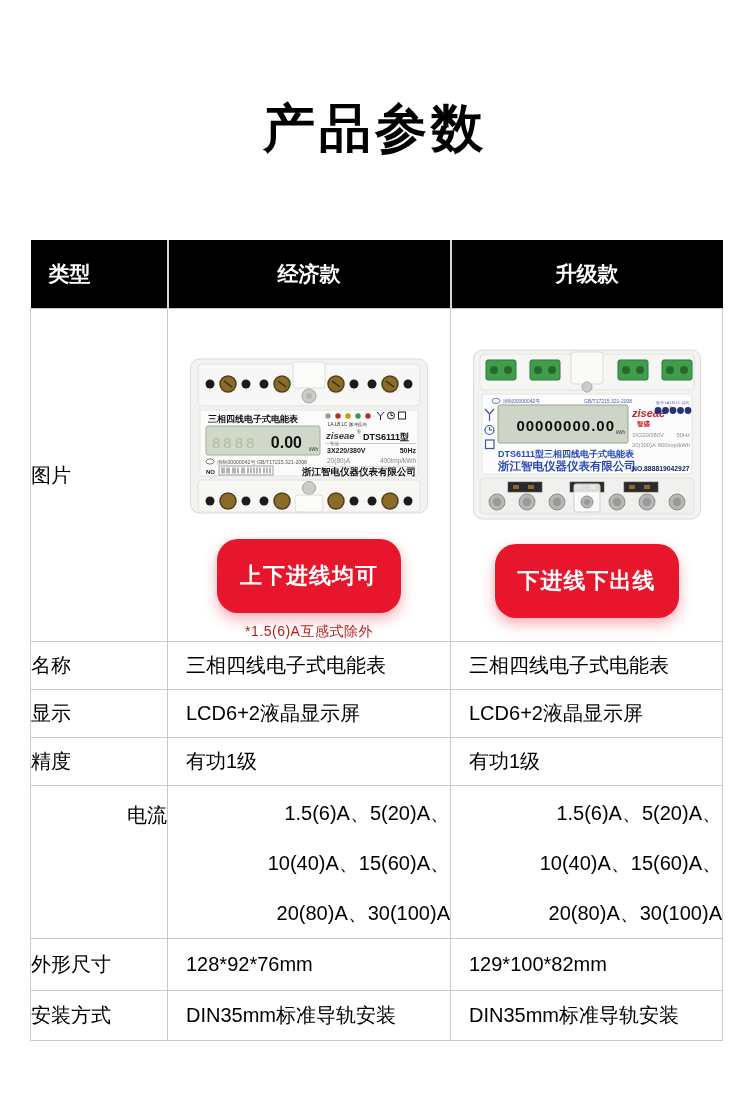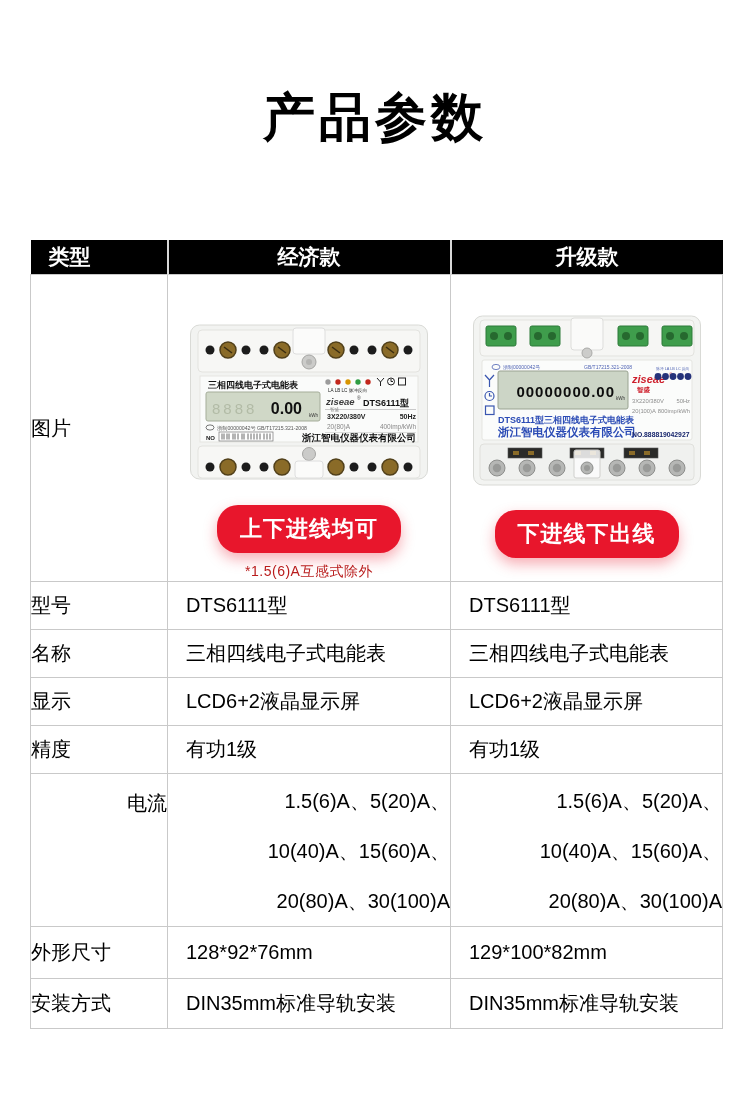--- a/index.html
+++ b/index.html
@@ -1,31 +1,31 @@
 <!DOCTYPE html>
 <html><head>
 <meta charset="utf-8">
 <style>
   html,body{margin:0;padding:0;background:#fff;}
   .page{
     position:relative;width:750px;height:1120px;background:#ffffff;overflow:hidden;
     font-family:"Liberation Sans","DejaVu Sans",sans-serif;color:#000;
   }
   .title{
-    margin:0;position:absolute;top:86px;left:0;width:100%;
+    margin:0;position:absolute;top:97px;left:0;width:100%;
     text-align:center;font-size:52px;line-height:62px;font-weight:900;
     letter-spacing:4px;color:#000;
   }
   table.spec{
     position:absolute;top:240px;left:30px;width:692px;
     border-collapse:collapse;table-layout:fixed;
   }
   col.c1{width:137px;} col.c2{width:283px;} col.c3{width:272px;}
   th{
-    background:#000;color:#fff;font-size:21px;font-weight:700;height:34px;
+    background:#000;color:#fff;font-size:21px;font-weight:700;height:68px;
     border-left:2px solid #d8d8d8;border-right:2px solid #d8d8d8;
     border-top:none;border-bottom:none;text-align:center;padding:0;
   }
   th:first-child{border-left:none;text-align:left;padding-left:18px;}
   th:last-child{border-right:none;}
   td{
     border:1px solid #c9c9c9;font-size:20px;color:#000;vertical-align:middle;
     padding:0;
   }
   td.row-label{text-align:left;}
@@ -35,21 +35,21 @@
   tr.r-img{height:299px;}
   tr.r-tall{height:150px;}
   tr.r-tall td{vertical-align:top;text-align:right;}
   tr.r-tall td.row-label{padding-top:16px;}
   tr.r-tall td.value{line-height:50px;padding-top:2px;}
   tr.r-dim{height:52px;margin-top:10px;}
   tr.r-ins{height:50px;}
   .meter-svg{display:block;margin:0 auto;}
   .meter-svg.eco{margin-top:8px;}
   .badge{
-    display:inline-block;height:40px;line-height:40px;padding:4px 23px;
+    display:inline-block;height:40px;line-height:40px;padding:17px 23px;
     border-radius:21px;background:#e8162c;color:#fff;font-size:22px;
     font-weight:700;letter-spacing:1px;margin-top:22px;
     box-shadow:0 6px 14px rgba(232,22,44,0.35);
   }
   .note{margin-top:10px;font-size:14px;color:#b91c1c;letter-spacing:0.5px;}
   text{font-family:"Liberation Sans","DejaVu Sans",sans-serif;}
 </style>
 </head>
 <body>
 
@@ -269,25 +269,20 @@
                 <circle cx="205" cy="155" r="8" fill="#b6b7b5" stroke="#8d8e8c"></circle>
                   <circle cx="205" cy="155" r="4.2" fill="#999a98"></circle>
               </g>
             </g>
           </svg>
           <div class="badge">下进线下出线</div>
         </td>
       </tr>
 
       <tr class="r-std">
-        <td class="row-label">型号</td>
-        <td class="value">DTS6111型</td>
-        <td class="value">DTS6111型</td>
-      </tr>
-      <tr class="r-std">
         <td class="row-label">名称</td>
         <td class="value">三相四线电子式电能表</td>
         <td class="value">三相四线电子式电能表</td>
       </tr>
       <tr class="r-std">
         <td class="row-label">显示</td>
         <td class="value">LCD6+2液晶显示屏</td>
         <td class="value">LCD6+2液晶显示屏</td>
       </tr>
       <tr class="r-std">

